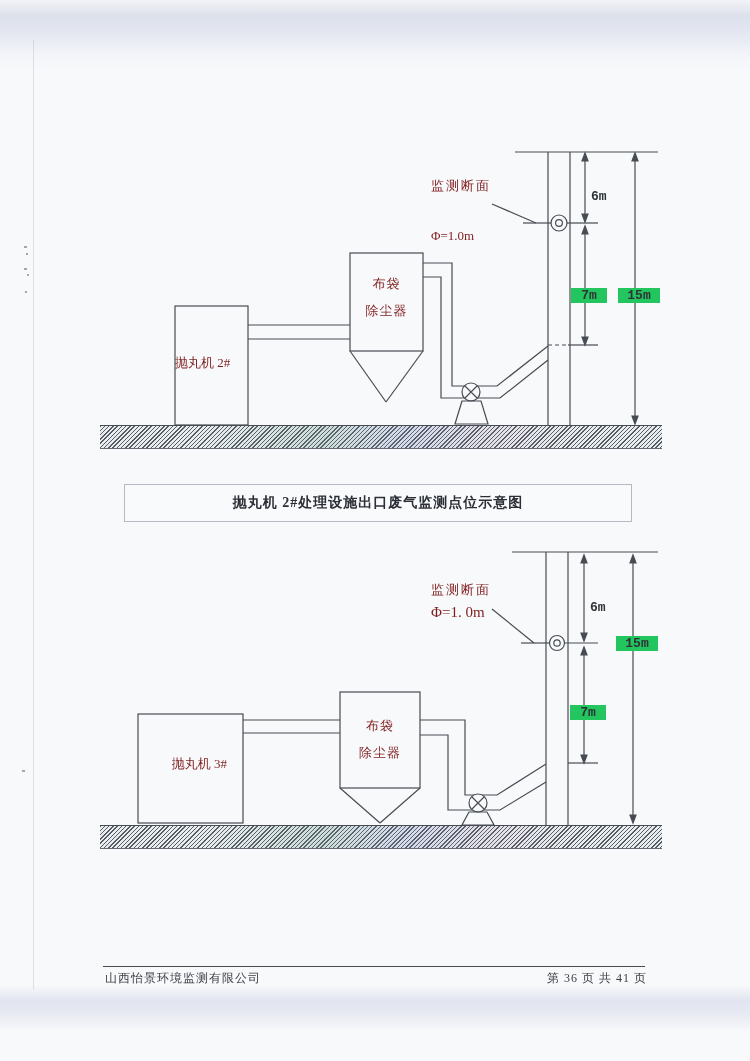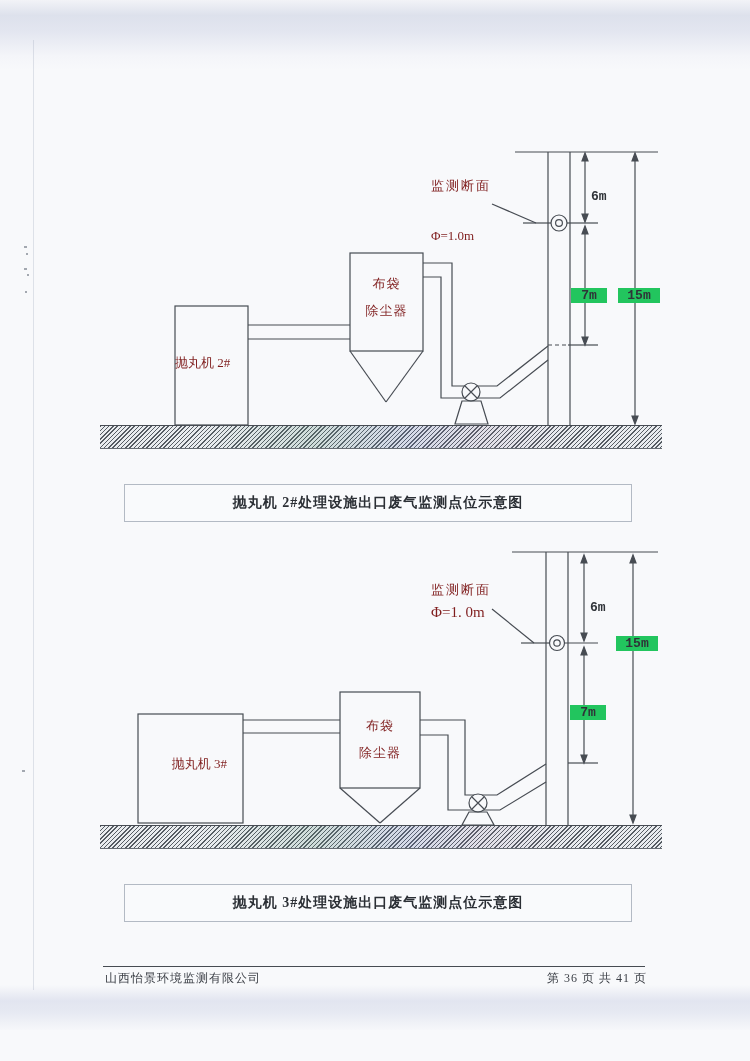--- a/index.html
+++ b/index.html
@@ -178,19 +178,18 @@
   <div class="caption-box zh" style="top:450px;">抛丸机 2#处理设施出口废气监测点位示意图</div>
 
   <div class="t zh" style="left:431px;top:583px;font-size:13px;letter-spacing:2px;">监测断面</div>
   <div class="t zh" style="left:431px;top:605px;font-size:15px;">Φ=1. 0m</div>
   <div class="t dim" style="left:590px;top:601px;">6m</div>
   <div class="t dim onln" style="left:616px;top:628px;width:34px;">15m</div>
   <div class="t dim onln" style="left:570px;top:697px;width:28px;">7m</div>
   <div class="t zh" style="left:138px;top:757px;width:89px;text-align:right;font-size:13px;">抛丸机 3#</div>
   <div class="t zh" style="left:340px;top:719px;width:80px;text-align:center;font-size:13px;letter-spacing:1px;">布袋</div>
   <div class="t zh" style="left:340px;top:746px;width:80px;text-align:center;font-size:13px;letter-spacing:1px;">除尘器</div>
-  <div class="caption-box zh" style="top:850px;">抛丸机 3#处理设施出口废气监测点位示意图</div>
 
   <div class="footer-rule"></div>
   <div class="t zh footer-text" style="left:105px;top:972px;">山西怡景环境监测有限公司</div>
   <div class="t zh footer-text" style="left:547px;top:972px;">第 36 页 共 41 页</div>
 
 </div>
 
 </body></html>

